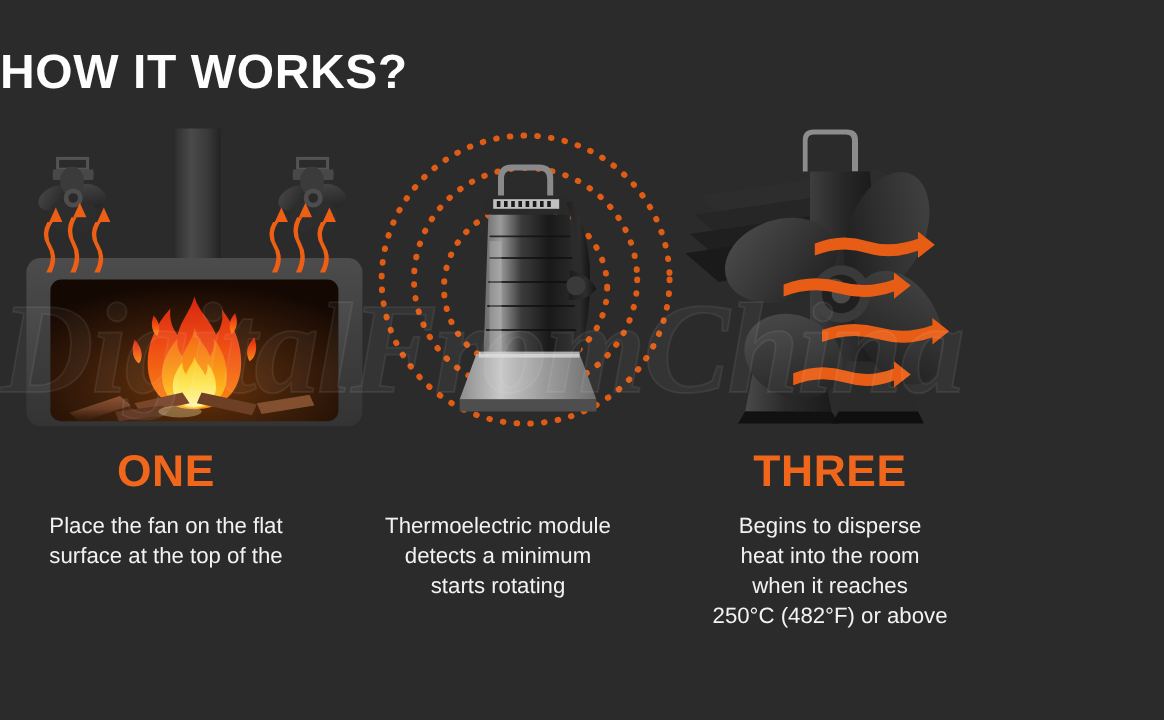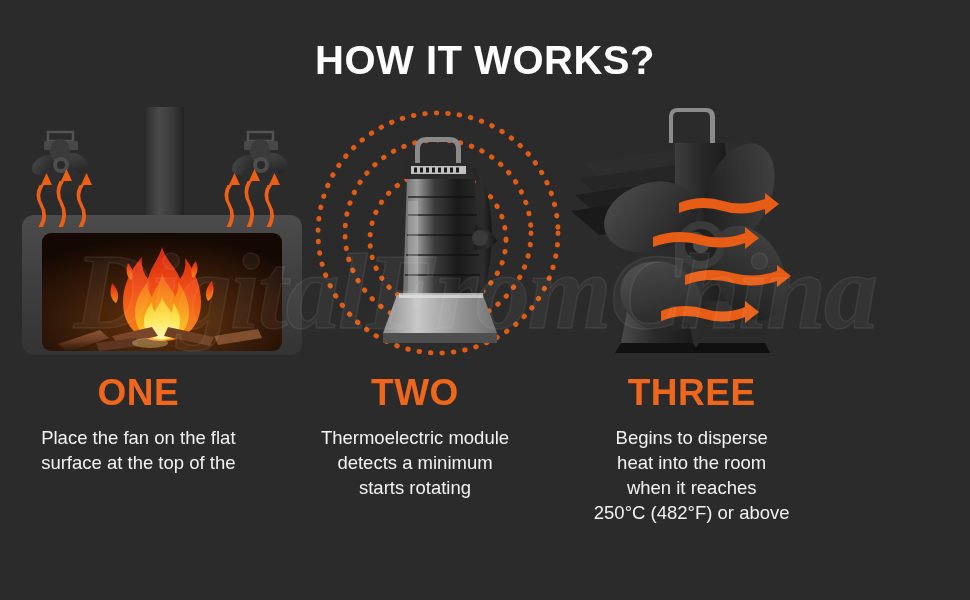--- a/index.html
+++ b/index.html
@@ -8,32 +8,32 @@
     background:#2b2b2b;
     font-family:"Liberation Sans", sans-serif;
     overflow:hidden;
     position:relative;
   }
   #stage { position:relative; width:970px; height:600px; overflow:hidden; }
 
   
   .title {
     position:absolute; top:38px; left:0; width:970px;
-    text-align:center;
+    text-align:left;
     color:#fdfdfd;
     font-size:40px;
     font-weight:bold;
     letter-spacing:0.5px;
   }
 
   
   .watermark {
     position:absolute;
     top:238px; left:0; width:876px;
-    text-align:right;
+    text-align:left;
     font-family:"Liberation Serif", serif;
     font-style:italic;
     font-weight:bold;
     font-size:108px;
     letter-spacing:-2px;
     color:rgba(255,255,255,0.045);
     -webkit-text-stroke:1.5px rgba(255,255,255,0.07);
     white-space:nowrap;
     pointer-events:none;
     z-index:6;
@@ -292,21 +292,20 @@
             <path d="M198 120 q16 4 22 16 q-8 10 -23 9 z"></path>
           </g>
           <circle cx="203" cy="133" r="8" fill="#3a3a3a"></circle>
 
           <path d="M120 190 l86 0 l14 38 l-114 0 z" fill="url(#sideBase)"></path>
           <path d="M106 228 l114 0 l0 10 l-114 0 z" fill="#4e4e4e"></path>
           <rect x="122" y="188" width="84" height="5" fill="#e3e3e3" opacity="0.7"></rect>
         </svg>
       </div>
 
-      <div class="step-title">TWO</div>
       <div class="step-desc">
         <div>Thermoelectric module</div>
         <div>detects a minimum</div>
         <div>starts rotating</div>
       </div>
     </div>
 
     <div class="col">
       <div class="art">
         <svg viewBox="0 0 323 255" width="323" height="255">

